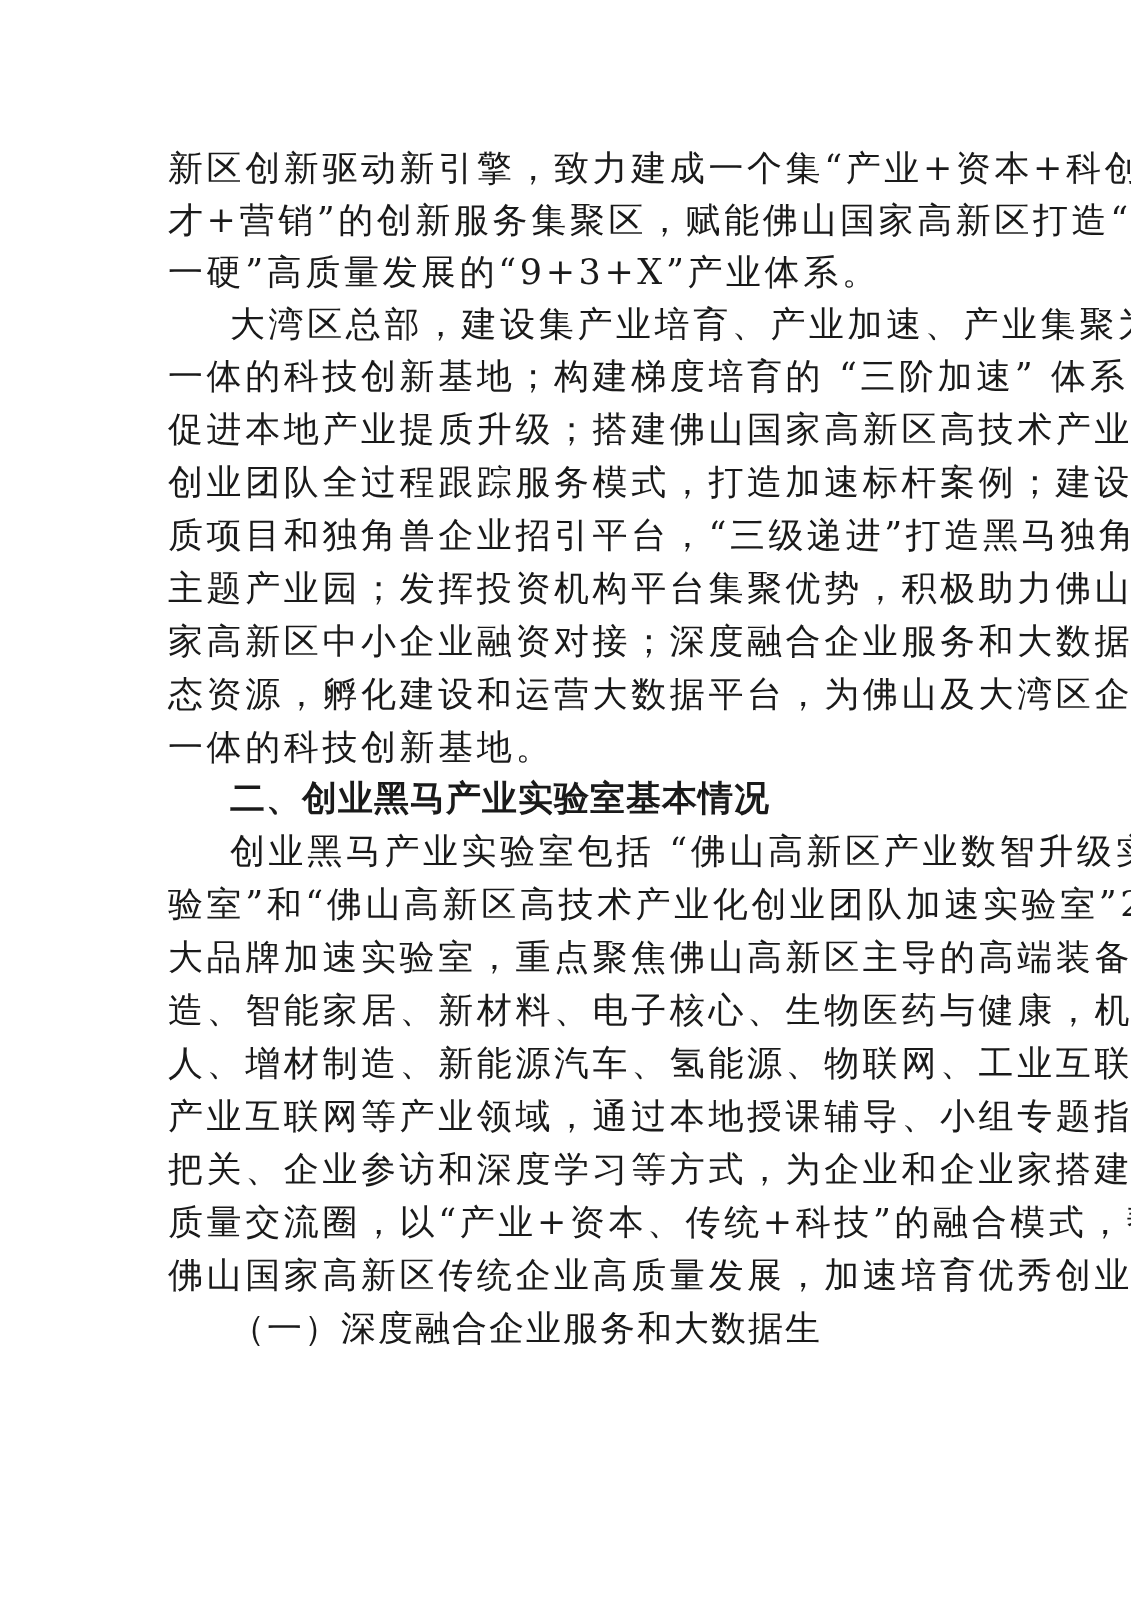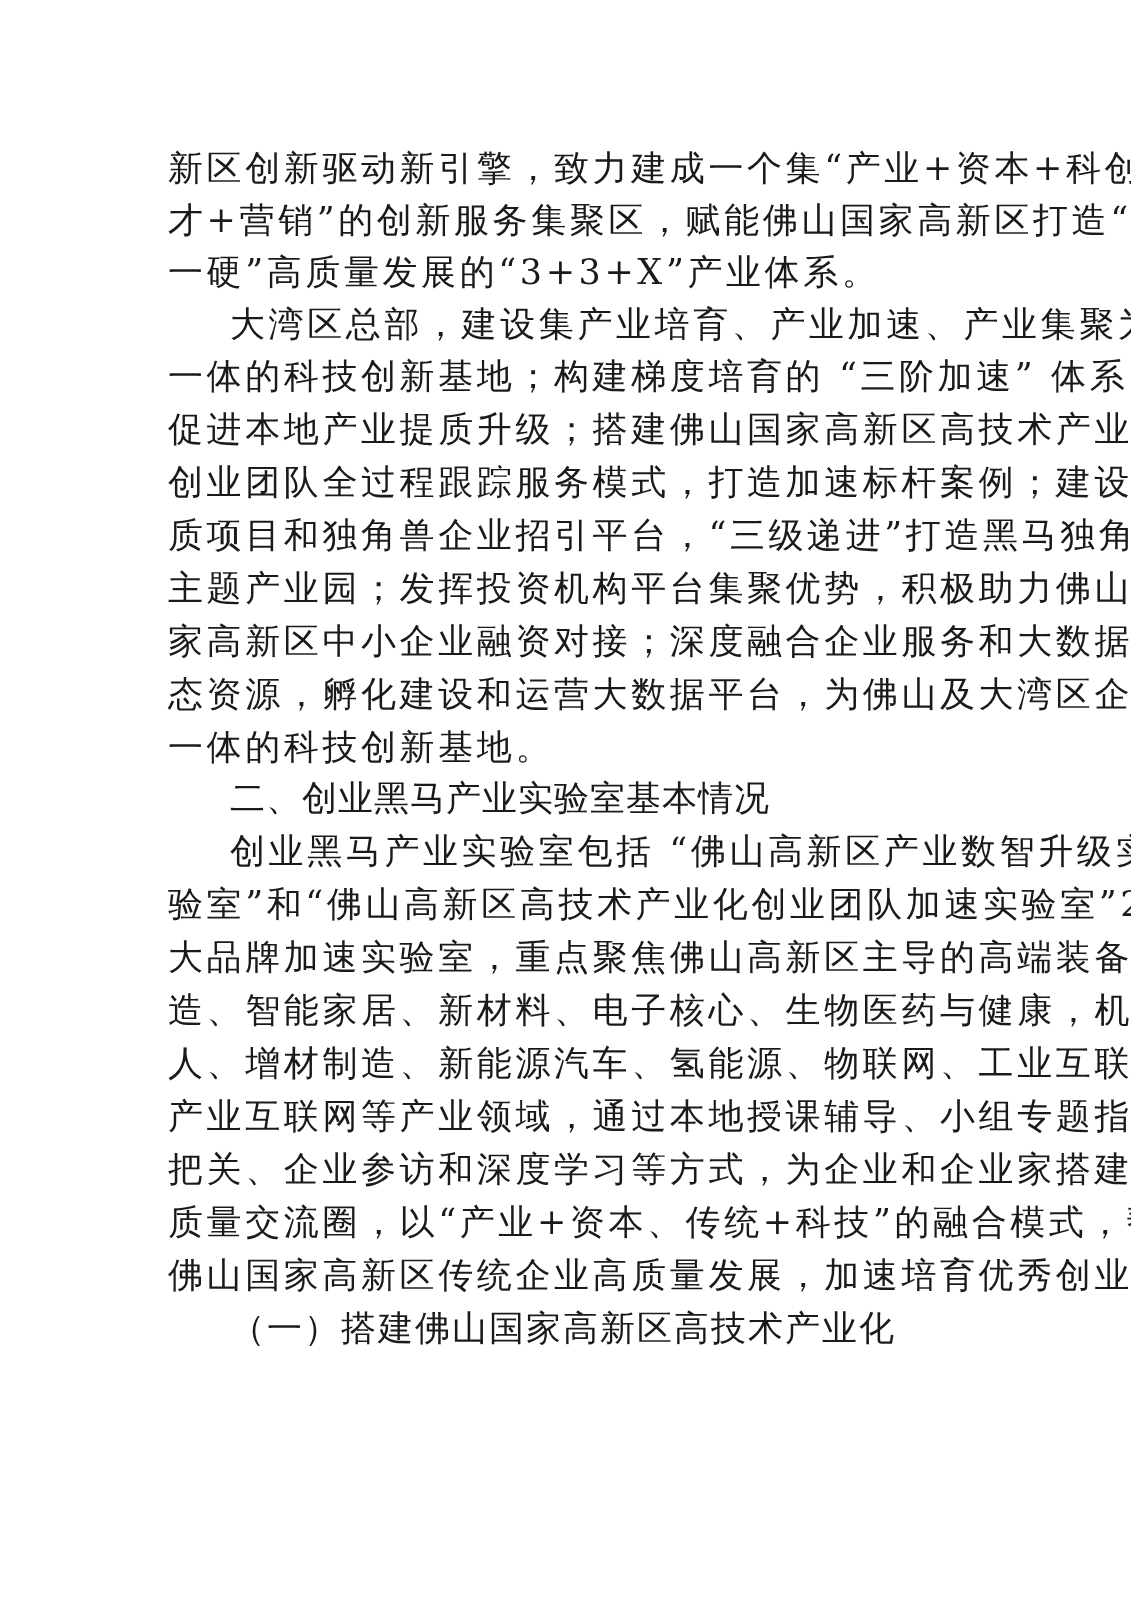--- a/index.html
+++ b/index.html
@@ -11,31 +11,31 @@
       width: 780px;
       height: 52px;
       font-family: "DejaVu Serif", "Liberation Serif", serif;
       font-size: 35px;
       line-height: 52px;
       color: #1a1a1a;
       white-space: nowrap;
       letter-spacing: 3.6px;
     }
     .indent { left: 230px; }
-    .heading { font-family: "DejaVu Sans", "Liberation Sans", sans-serif; font-weight: normal; letter-spacing: 1px; }
+    .heading { font-family: "DejaVu Sans", "Liberation Sans", sans-serif; font-weight: bold; letter-spacing: 1px; }
     .sub { letter-spacing: 2px; }
   </style>
 </head>
 <body>
 
 <div class="page">
 
   <div class="line" style="top:142px">新区创新驱动新引擎，致力建成一个集“产业+资本+科创+人</div>
   <div class="line" style="top:194px">才+营销”的创新服务集聚区，赋能佛山国家高新区打造“两化</div>
-  <div class="line" style="top:246px">一硬”高质量发展的“3+3+X”产业体系。</div>
+  <div class="line" style="top:246px">一硬”高质量发展的“9+3+X”产业体系。</div>
 
   <div class="line indent" style="top:298px">大湾区总部，建设集产业培育、产业加速、产业集聚为</div>
   <div class="line" style="top:350px">一体的科技创新基地；构建梯度培育的 “三阶加速” 体系，</div>
   <div class="line" style="top:403px">促进本地产业提质升级；搭建佛山国家高新区高技术产业化</div>
   <div class="line" style="top:456px">创业团队全过程跟踪服务模式，打造加速标杆案例；建设优</div>
   <div class="line" style="top:509px">质项目和独角兽企业招引平台，“三级递进”打造黑马独角兽</div>
   <div class="line" style="top:562px">主题产业园；发挥投资机构平台集聚优势，积极助力佛山国</div>
   <div class="line" style="top:615px">家高新区中小企业融资对接；深度融合企业服务和大数据生</div>
   <div class="line" style="top:668px">态资源，孵化建设和运营大数据平台，为佛山及大湾区企业</div>
   <div class="line" style="top:721px">一体的科技创新基地。</div>
@@ -45,15 +45,15 @@
   <div class="line indent" style="top:825px">创业黑马产业实验室包括 “佛山高新区产业数智升级实</div>
   <div class="line" style="top:878px">验室”和“佛山高新区高技术产业化创业团队加速实验室”2</div>
   <div class="line" style="top:931px">大品牌加速实验室，重点聚焦佛山高新区主导的高端装备制</div>
   <div class="line" style="top:984px">造、智能家居、新材料、电子核心、生物医药与健康，机器</div>
   <div class="line" style="top:1037px">人、增材制造、新能源汽车、氢能源、物联网、工业互联网、</div>
   <div class="line" style="top:1090px">产业互联网等产业领域，通过本地授课辅导、小组专题指导</div>
   <div class="line" style="top:1143px">把关、企业参访和深度学习等方式，为企业和企业家搭建高</div>
   <div class="line" style="top:1196px">质量交流圈，以“产业+资本、传统+科技”的融合模式，帮助</div>
   <div class="line" style="top:1249px">佛山国家高新区传统企业高质量发展，加速培育优秀创业者。</div>
 
-  <div class="line indent sub" style="top:1302px">（一）搭建佛山国家高新区高技术产业化</div>
+  <div class="line indent sub" style="top:1302px">（一）深度融合企业服务和大数据生</div>
 
 </div>
 
 </body></html>

